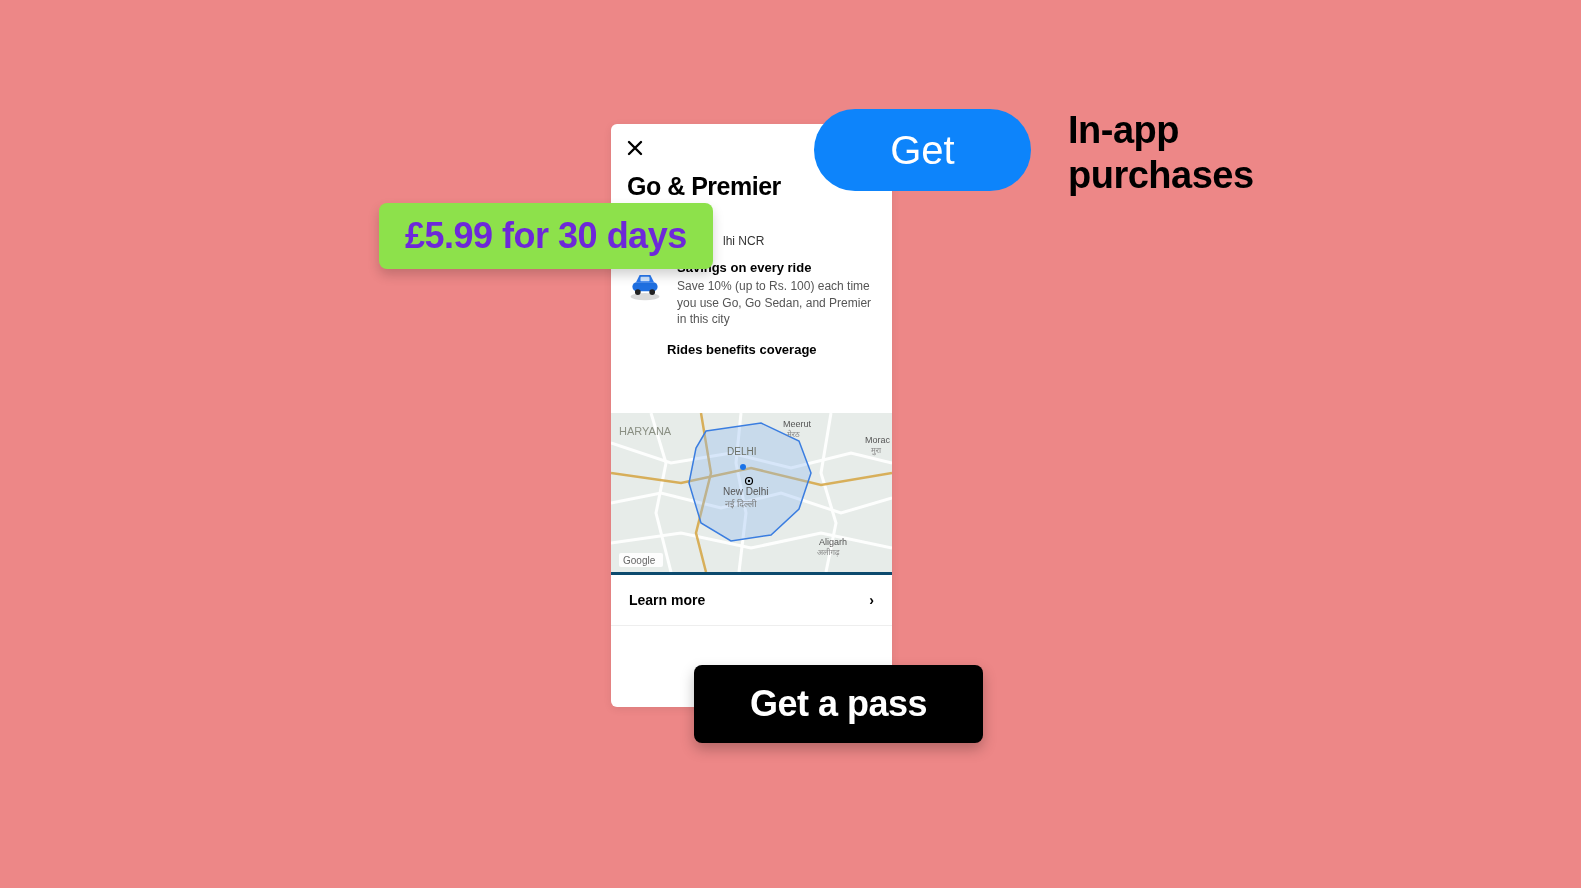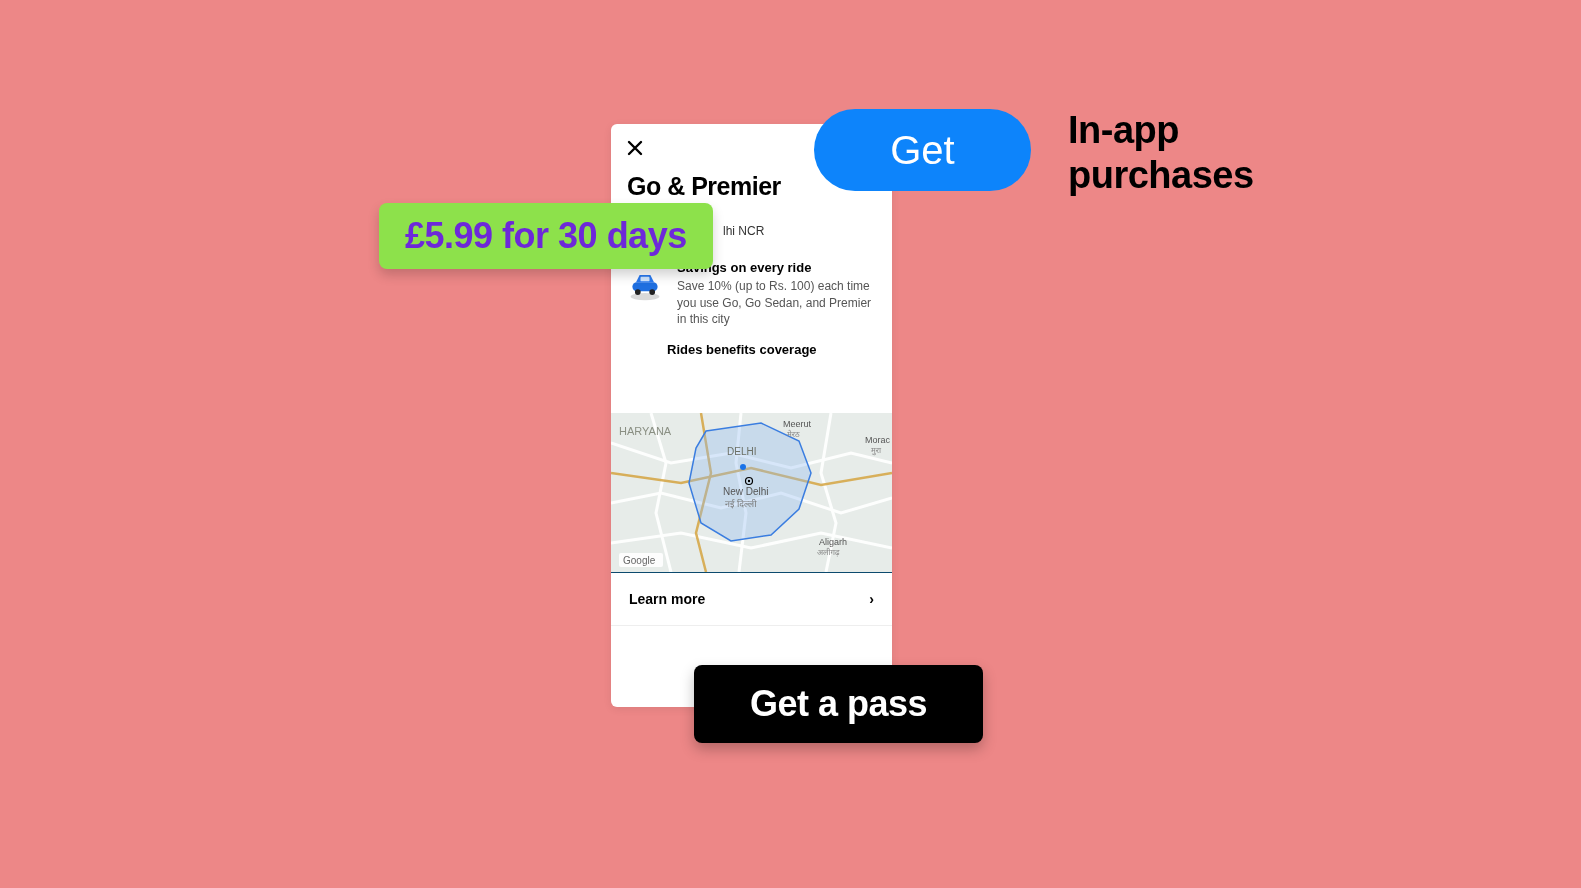--- a/index.html
+++ b/index.html
@@ -35,21 +35,21 @@
     left: 16px;
     top: 48px;
     font-size: 25px;
     font-weight: 700;
     color: #000;
     letter-spacing: -0.5px;
   }
   .subtitle {
     position: absolute;
     left: 16px;
-    top: 100px;
+    top: 110px;
     font-size: 12px;
     color: #333;
   }
   .benefit-row {
     position: absolute;
     left: 16px;
     top: 136px;
     right: 16px;
     display: flex;
     gap: 14px;
@@ -97,21 +97,21 @@
     height: 159px;
     background: #e7ece9;
   }
   .map svg { width: 100%; height: 100%; display: block; }
   .learn-more {
     position: absolute;
     left: 0;
     top: 448px;
     width: 100%;
     height: 54px;
-    border-top: 1px solid #0c4a6e;
+    border-top: 3px solid #0c4a6e;
     border-bottom: 1px solid #eee;
     display: flex;
     align-items: center;
     justify-content: space-between;
     padding: 0 18px;
     cursor: pointer;
   }
   .learn-more span {
     font-size: 14px;
     font-weight: 600;

